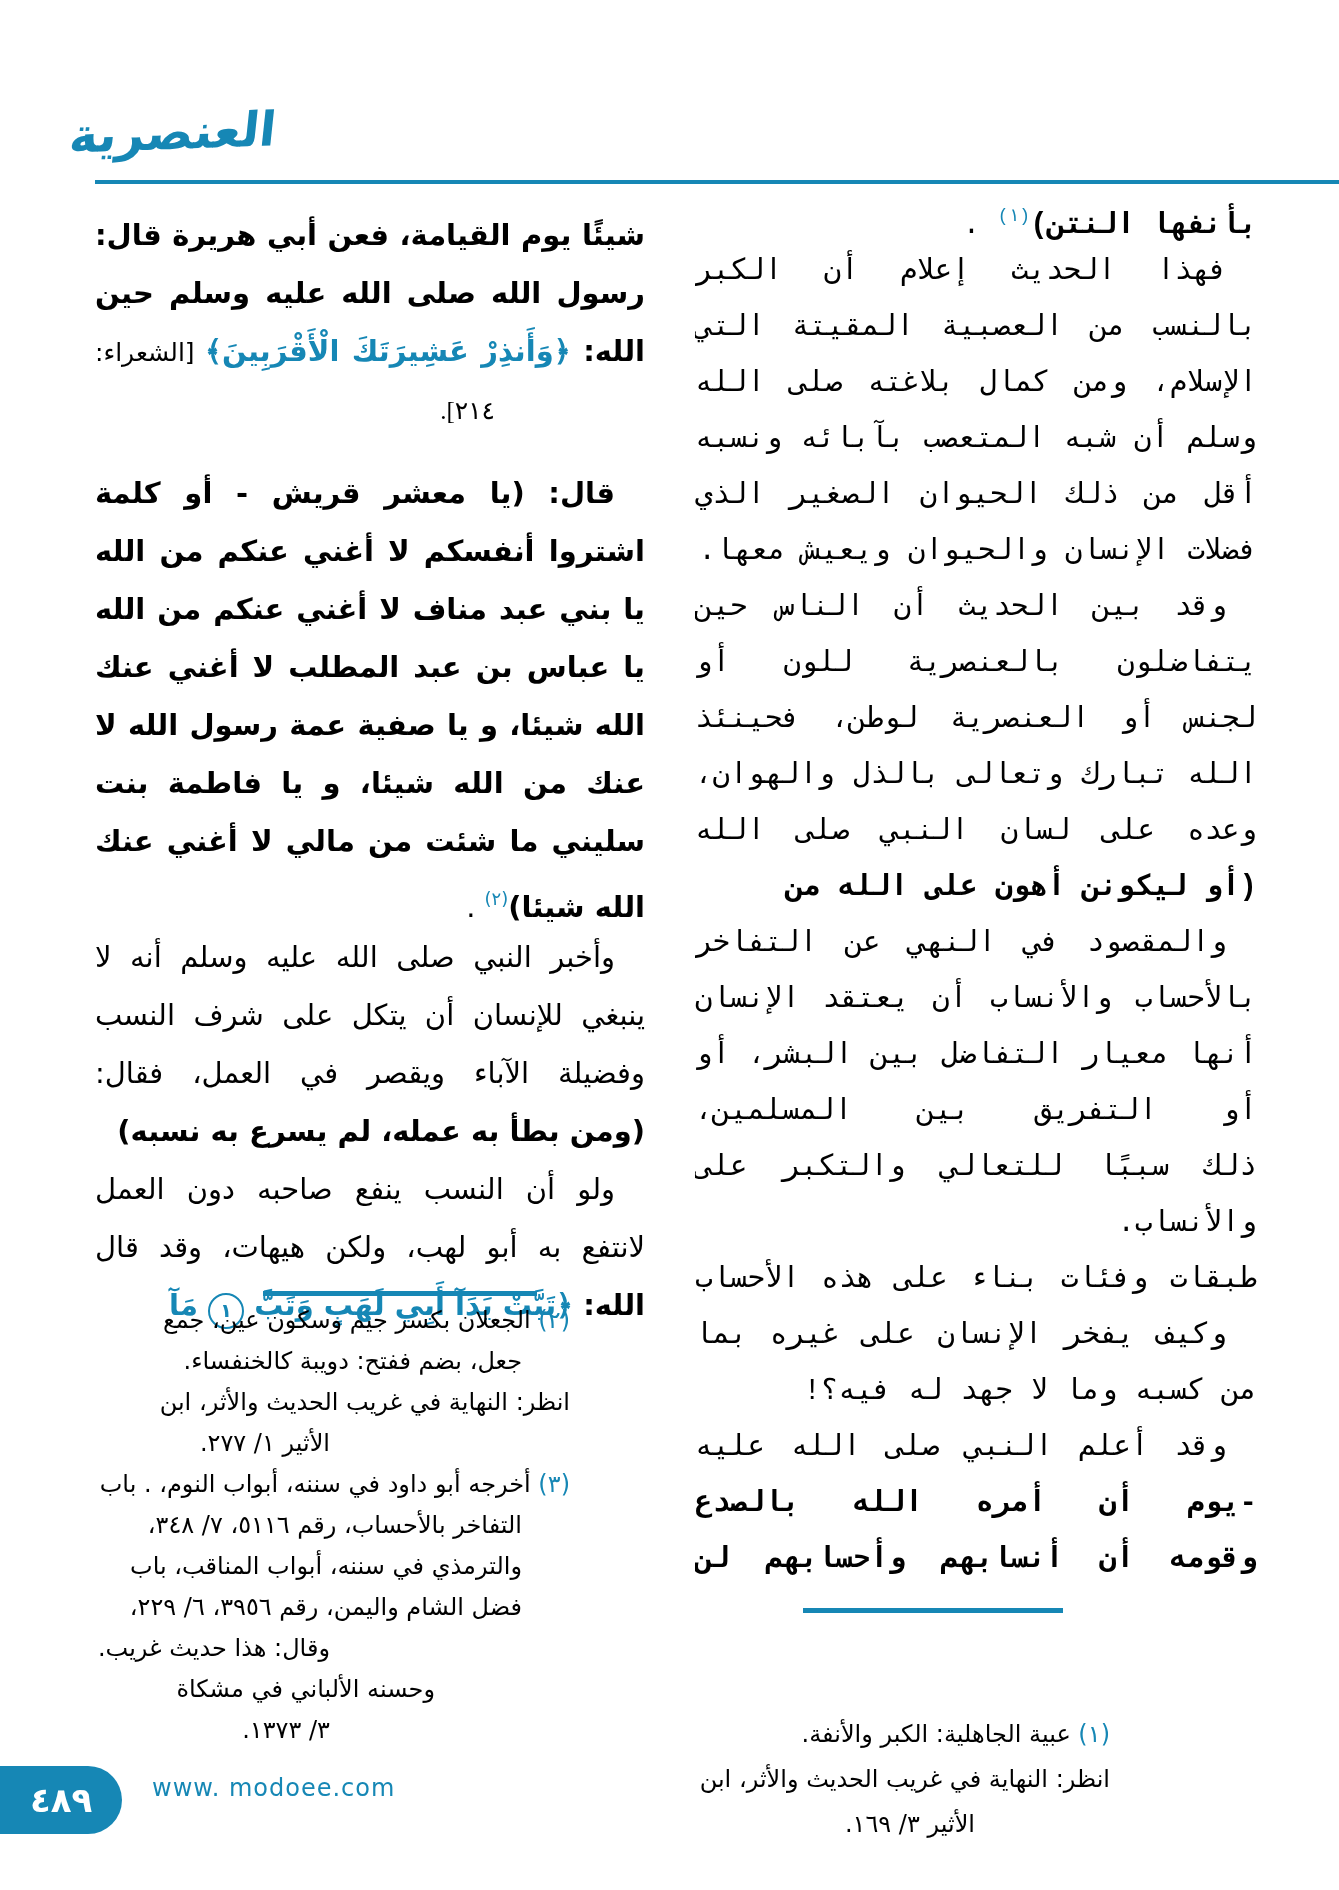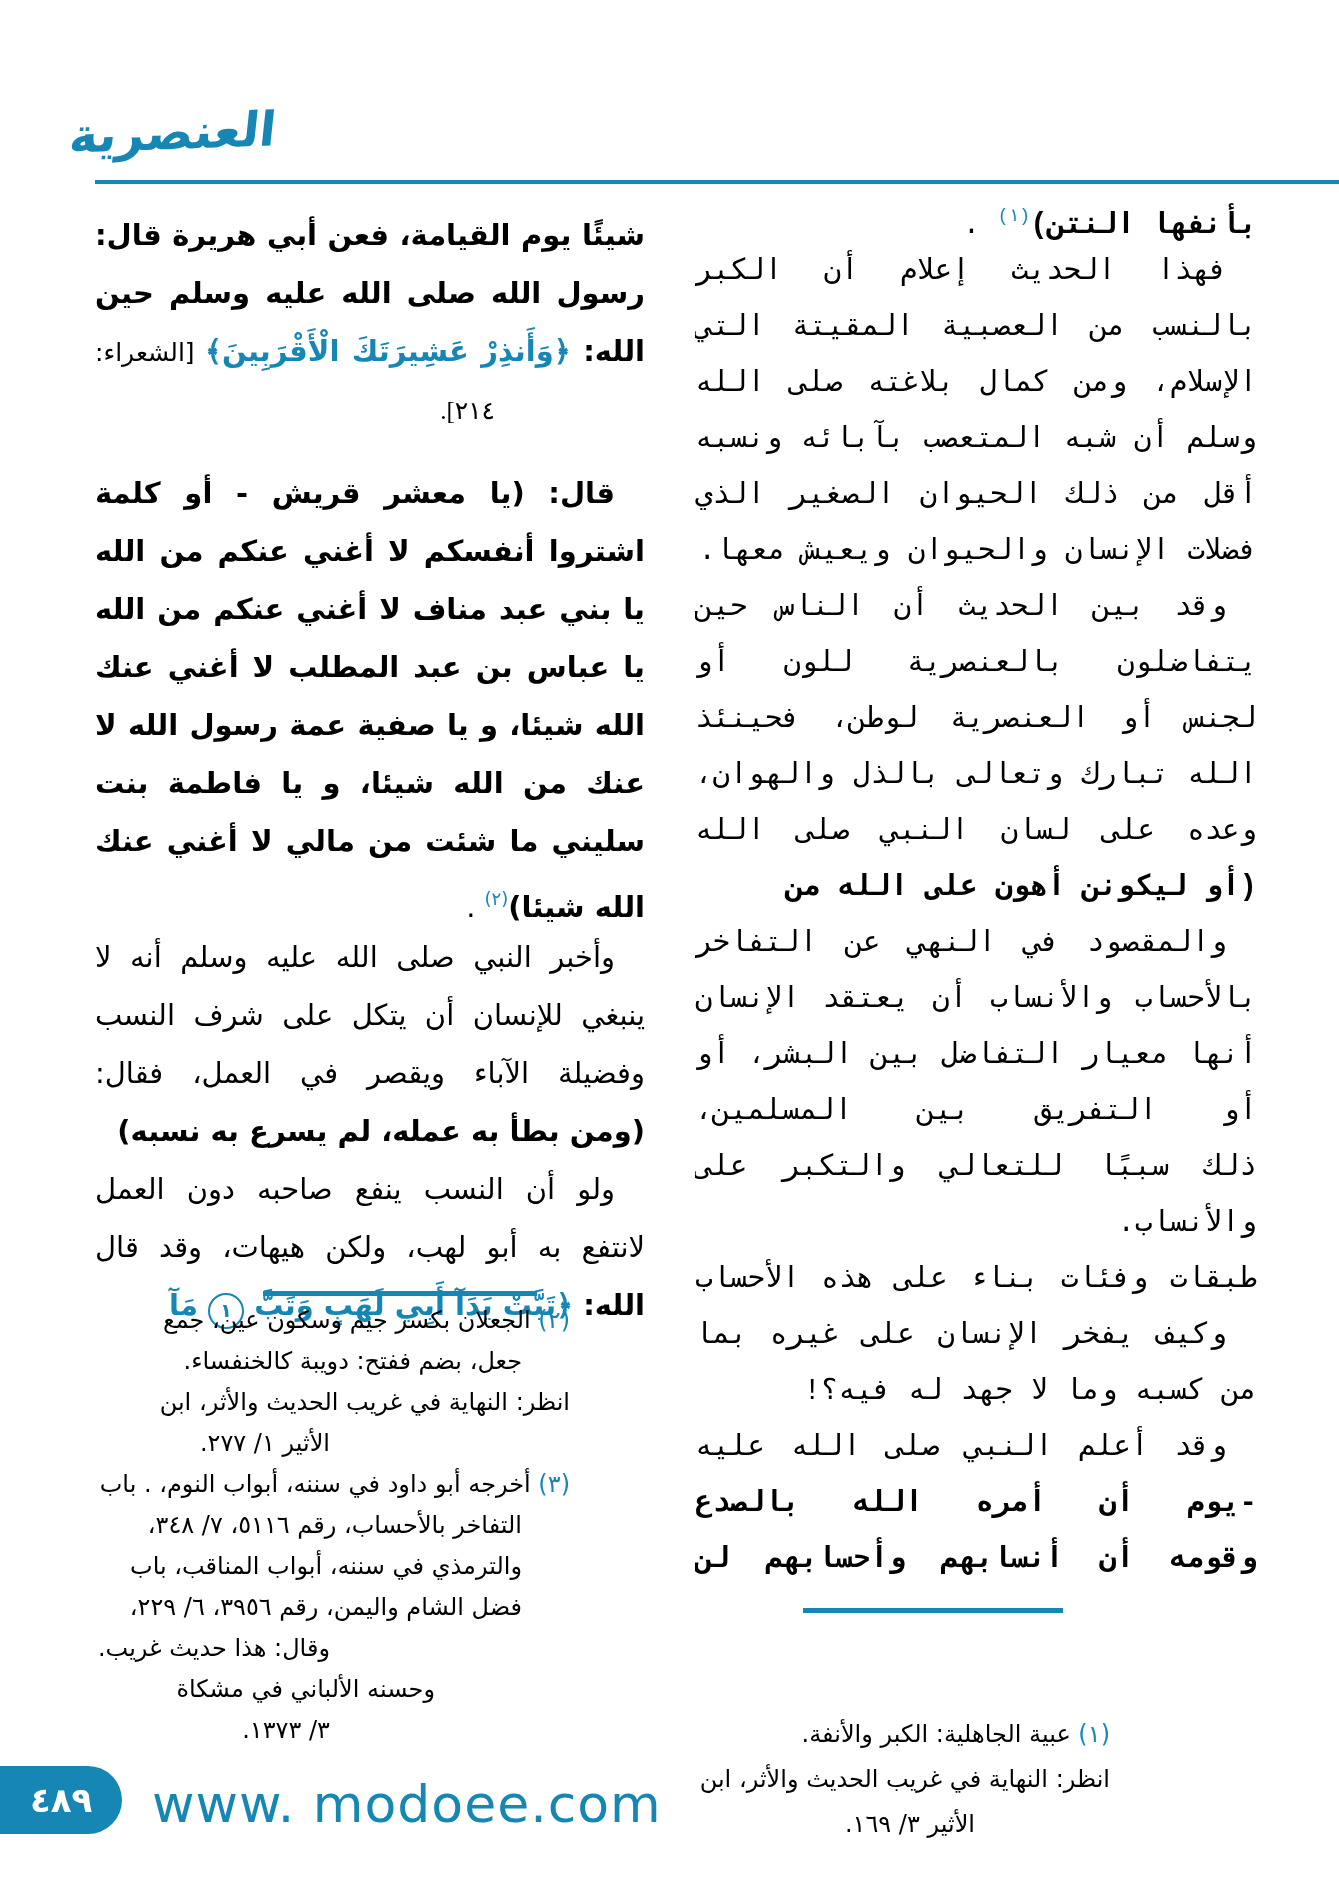--- a/index.html
+++ b/index.html
@@ -44,21 +44,21 @@
   .fl.p1{padding-right:48px;}
   .fl.p2{padding-right:135px;}
   .fl.p3{padding-right:240px;}
   .fn2{color:var(--accent);}
 
   
   .pagenum{position:absolute;left:0;top:1766px;width:122px;height:68px;
            background:var(--accent);color:#fff;border-radius:0 34px 34px 0;
            display:flex;align-items:center;justify-content:center;
            font-size:34px;font-weight:bold;direction:rtl;}
-  .site{position:absolute;left:152px;top:1774px;font-size:52px;color:var(--accent);
+  .site{position:absolute;left:152px;top:1774px;font-size:24px;color:var(--accent);
         font-weight:normal;letter-spacing:1px;}
 </style>
 </head>
 <body>
 
 <div class="page">
 
   <div class="logo">العنصرية</div>
   <div class="hrule"></div>
 

